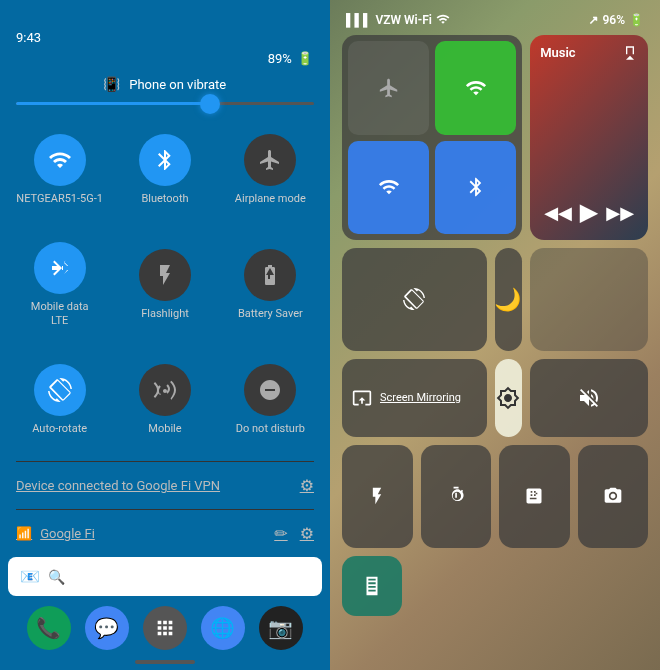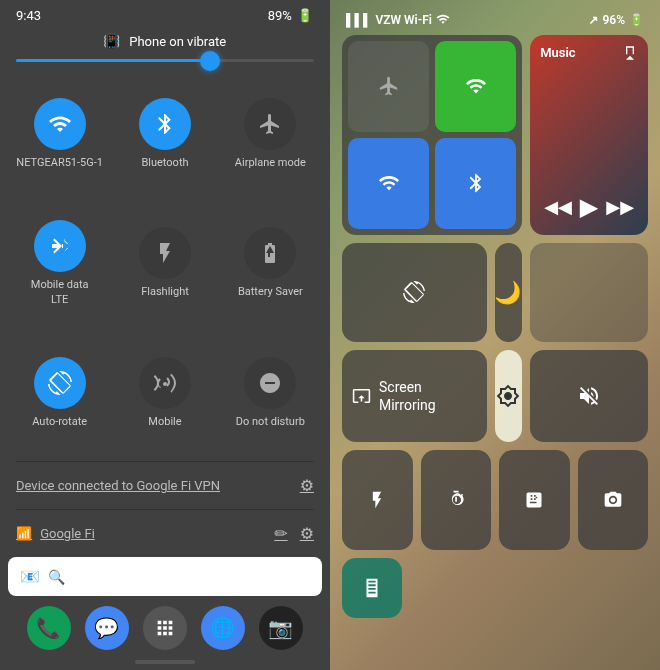--- a/index.html
+++ b/index.html
@@ -8,21 +8,21 @@
       height: 670px;
       display: flex;
       font-family: 'Roboto', Arial, sans-serif;
       overflow: hidden;
     }
 
     
     .android-panel {
       width: 330px;
       height: 670px;
-      background: #404040;
+      background: #0369a1;
       display: flex;
       flex-direction: column;
       color: white;
     }
 
     .android-status-bar {
       display: flex;
       justify-content: space-between;
       align-items: center;
       padding: 8px 16px 4px;
@@ -285,21 +285,21 @@
       cursor: pointer;
     }
   </style>
 </head>
 <body>
 
 <div class="android-panel">
 
   <div class="android-status-bar">
     <span>9:43</span>
-    <div style="display:flex;gap:6px;align-items:center;">
+    <div style="display:flex;gap:6px;align-items:center;margin-top:43px;">
       <span>89%</span>
       <span>🔋</span>
     </div>
   </div>
 
   <div class="android-vibrate-bar">
     <span class="vibrate-icon">📳</span>
     <span>Phone on vibrate</span>
   </div>
 
@@ -508,21 +508,21 @@
     </div>
     <div class="ios-tile" style="grid-column:2;">
       <span style="font-size:22px;">🌙</span>
     </div>
     <div class="ios-tile" style="grid-column:3; background:rgba(60,60,60,0.4);"></div>
 
     <div style="grid-column:1; background:rgba(60,60,60,0.75); border-radius:14px; display:flex; align-items:center; gap:8px; padding:8px 10px; cursor:pointer;">
       <svg width="20" height="20" viewBox="0 0 24 24" fill="white">
           <path d="M21 3H3c-1.1 0-2 .9-2 2v14c0 1.1.9 2 2 2h5v-2H3V5h18v14h-5v2h5c1.1 0 2-.9 2-2V5c0-1.1-.9-2-2-2zm-9 8l-4 4h3v4h2v-4h3l-4-4z"></path>
         </svg>
-      <span style="font-size:14px;color:white;line-height:1.3;">Screen
+      <span style="font-size:11px;color:white;line-height:1.3;text-decoration:underline;">Screen
 Mirroring</span>
     </div>
 
     <div style="grid-column:2; background:rgba(240,240,220,0.9); border-radius:14px; display:flex; align-items:center; justify-content:center; cursor:pointer; font-size:22px;">
       <svg width="24" height="24" viewBox="0 0 24 24" fill="#333">
           <path d="M20 8.69V4h-4.69L12 .69 8.69 4H4v4.69L.69 12 4 15.31V20h4.69L12 23.31 15.31 20H20v-4.69L23.31 12 20 8.69zm-2 5.79V18h-3.52L12 20.48 9.52 18H6v-3.52L3.52 12 6 9.52V6h3.52L12 3.52 14.48 6H18v3.52L20.48 12 18 14.48zM12 8c-2.21 0-4 1.79-4 4s1.79 4 4 4 4-1.79 4-4-1.79-4-4-4z"></path>
         </svg>
     </div>
 
     <div style="grid-column:3; background:rgba(60,60,60,0.75); border-radius:14px; display:flex; align-items:center; justify-content:center; cursor:pointer;">

